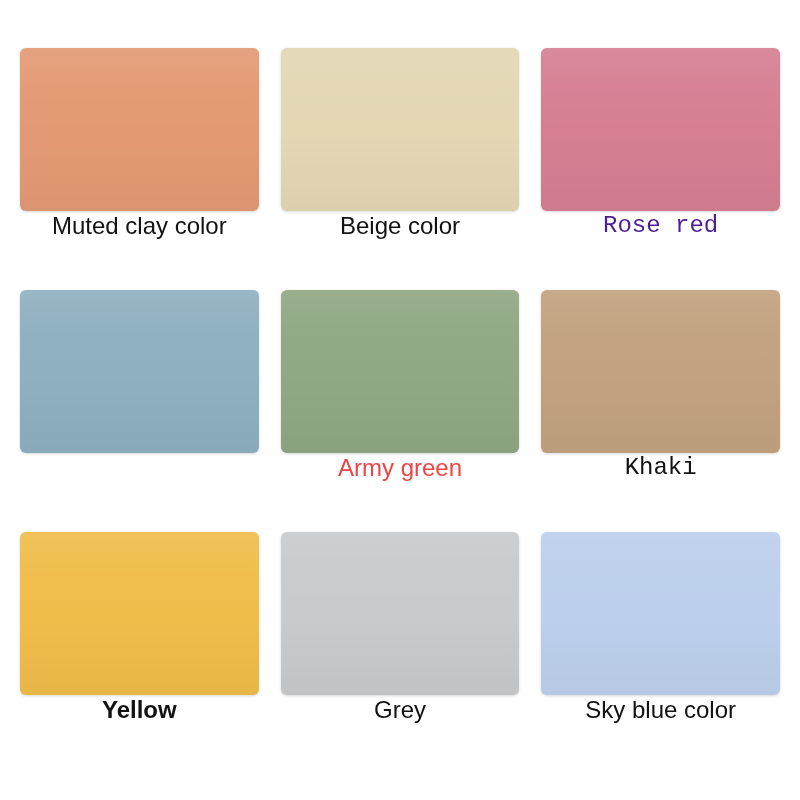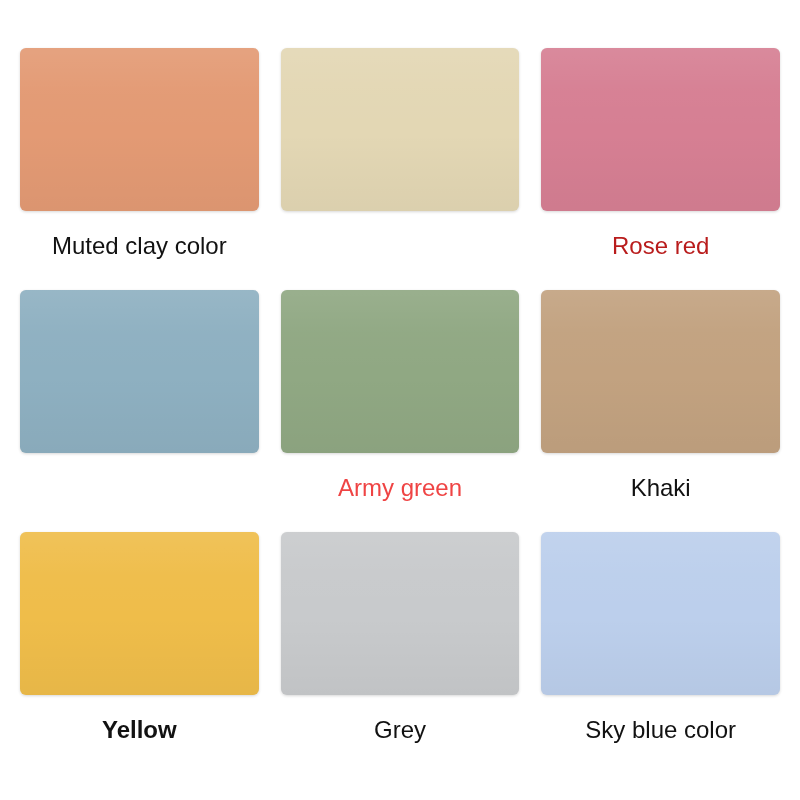--- a/index.html
+++ b/index.html
@@ -53,59 +53,60 @@
       rgba(255, 255, 255, 0.085) 0%,
       rgba(255, 255, 255, 0.02) 26%,
       rgba(255, 255, 255, 0.00) 52%,
       rgba(0, 0, 0, 0.018) 78%,
       rgba(0, 0, 0, 0.035) 100%
     );
     pointer-events: none;
   }
 
   .swatch-label {
-    margin-top: 20px;
+    margin-top: 0;
     font-size: 24px;
     line-height: 30px;
     color: #121212;
     text-align: center;
     white-space: nowrap;
   }
 </style>
 </head>
 <body style="background-color: rgb(255, 255, 255);">
 
 <div id="swatch-grid">
 
   <div class="swatch-cell">
     <div class="swatch-chip" style="background-color: rgb(227, 154, 116);"></div>
     <div class="swatch-label" style="color: rgb(18, 18, 18);">Muted clay color</div>
   </div>
 
   <div class="swatch-cell">
     <div class="swatch-chip" style="background-color: rgb(227, 215, 180);"></div>
+    <div class="swatch-label" style="color: rgb(18, 18, 18);">Beige color</div>
   </div>
 
   <div class="swatch-cell">
     <div class="swatch-chip" style="background-color: rgb(214, 127, 147);"></div>
-    <div class="swatch-label" style="color: #b91c1c;">Rose red</div>
+    <div class="swatch-label" style="color: #4c1d95; font-family: Liberation Mono, monospace;">Rose red</div>
   </div>
 
   <div class="swatch-cell">
     <div class="swatch-chip" style="background-color: rgb(142, 176, 193);"></div>
   </div>
 
   <div class="swatch-cell">
     <div class="swatch-chip" style="background-color: rgb(144, 168, 131);"></div>
     <div class="swatch-label" style="color: #ef4444;">Army green</div>
   </div>
 
   <div class="swatch-cell">
     <div class="swatch-chip" style="background-color: rgb(194, 162, 128);"></div>
-    <div class="swatch-label" style="color: rgb(18, 18, 18);">Khaki</div>
+    <div class="swatch-label" style="color: rgb(18, 18, 18); font-family: Liberation Mono, monospace;">Khaki</div>
   </div>
 
   <div class="swatch-cell">
     <div class="swatch-chip" style="background-color: rgb(239, 189, 74);"></div>
     <div class="swatch-label" style="color: rgb(18, 18, 18); font-weight: bold;">Yellow</div>
   </div>
 
   <div class="swatch-cell">
     <div class="swatch-chip" style="background-color: rgb(200, 202, 204);"></div>
     <div class="swatch-label" style="color: rgb(18, 18, 18);">Grey</div>

